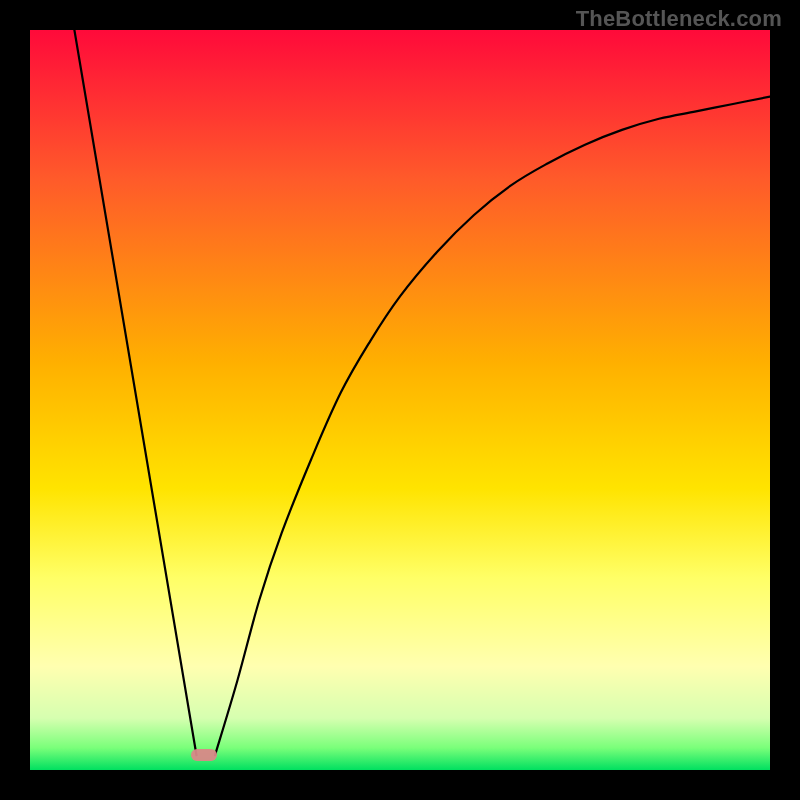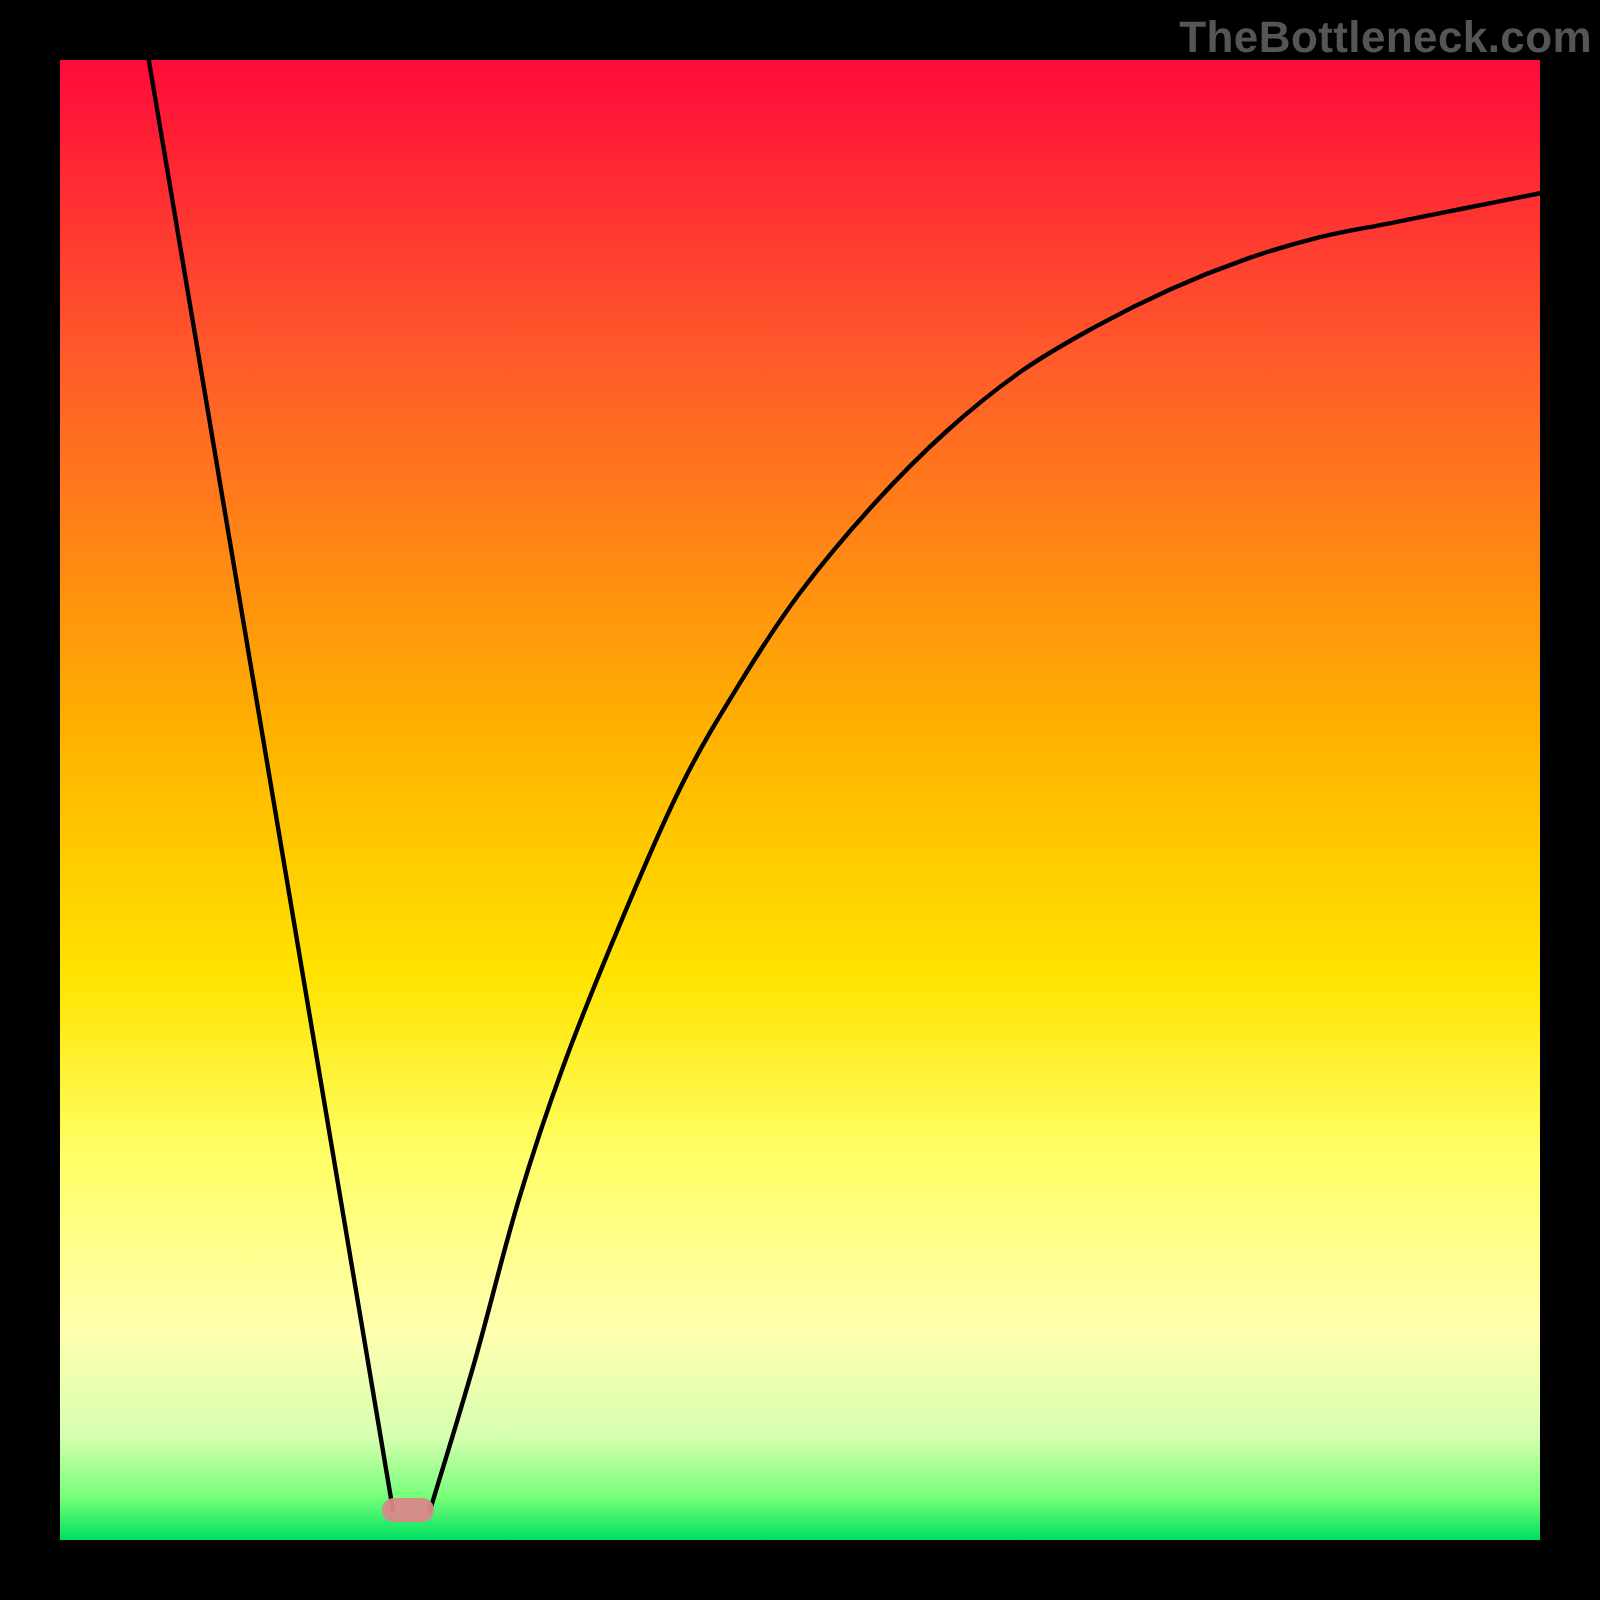--- a/index.html
+++ b/index.html
@@ -22,21 +22,21 @@
     position: absolute;
     left: 30px;
     top: 30px;
     width: 740px;
     height: 740px;
     box-sizing: border-box;
   }
   .watermark {
     position: absolute;
     top: 6px;
-    right: 4px;
+    right: 18px;
     color: #555;
     font-size: 22px;
     font-weight: 600;
     letter-spacing: 0.2px;
     user-select: none;
   }
   .marker {
     position: absolute;
     width: 26px;
     height: 12px;

